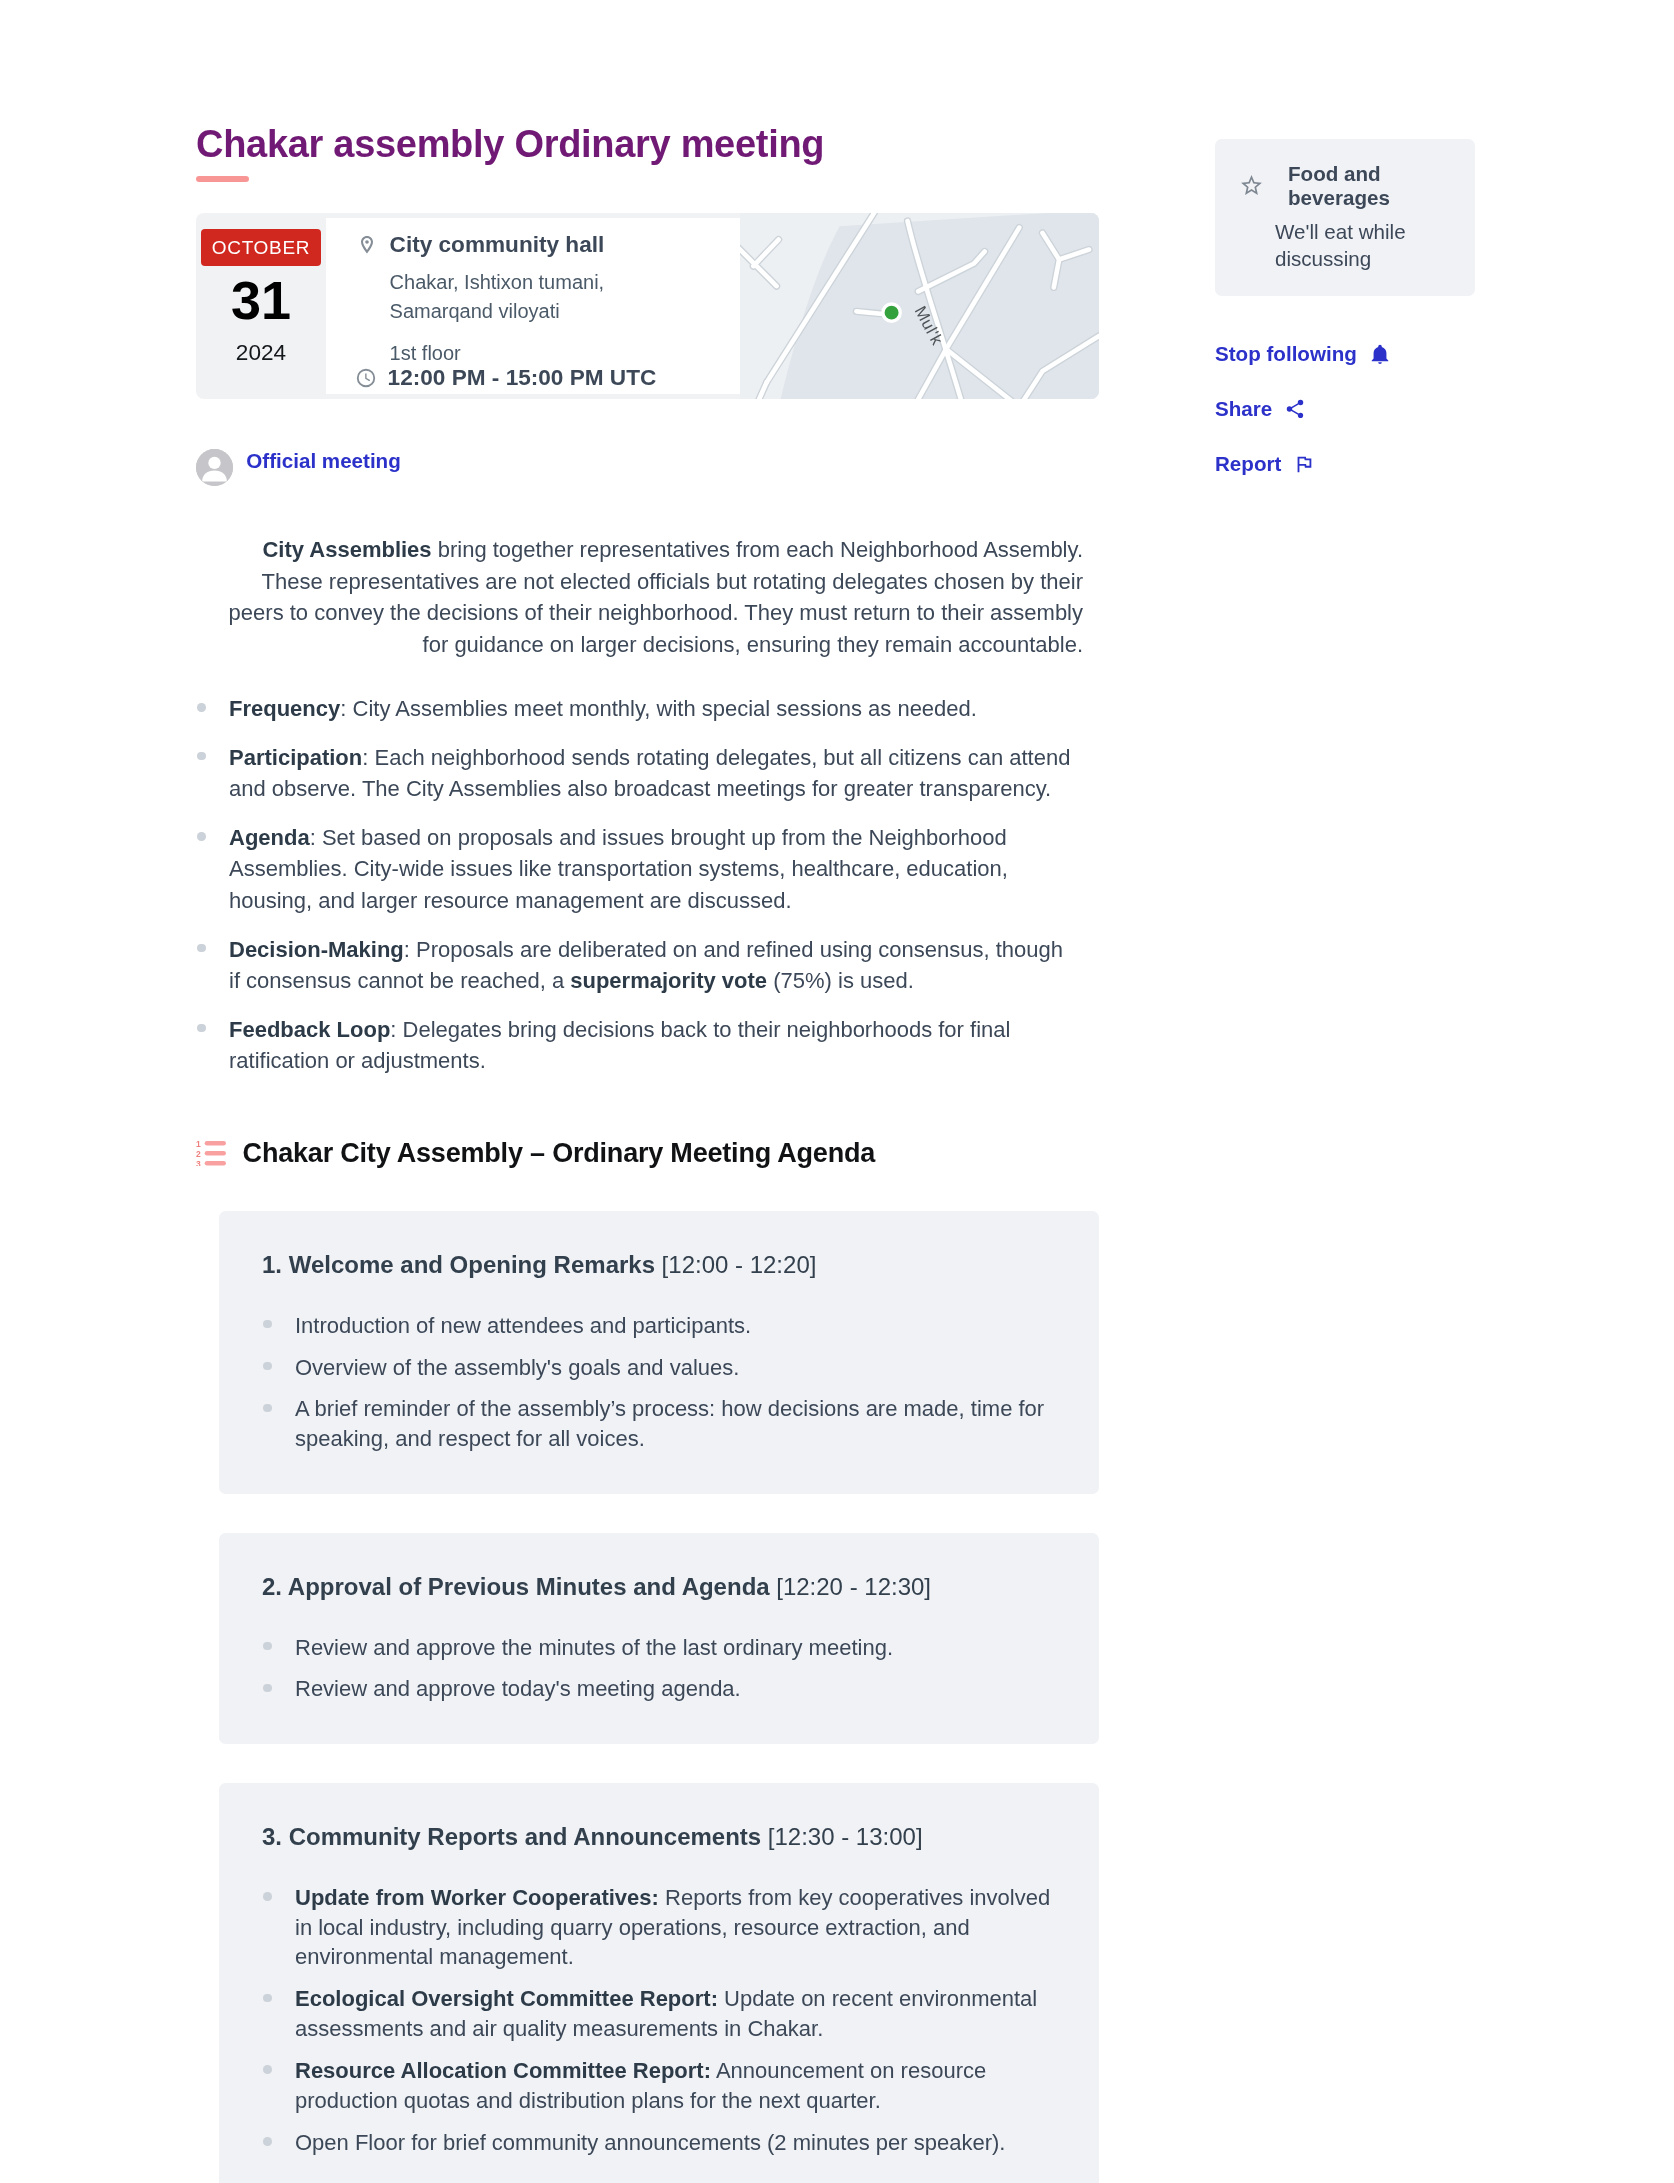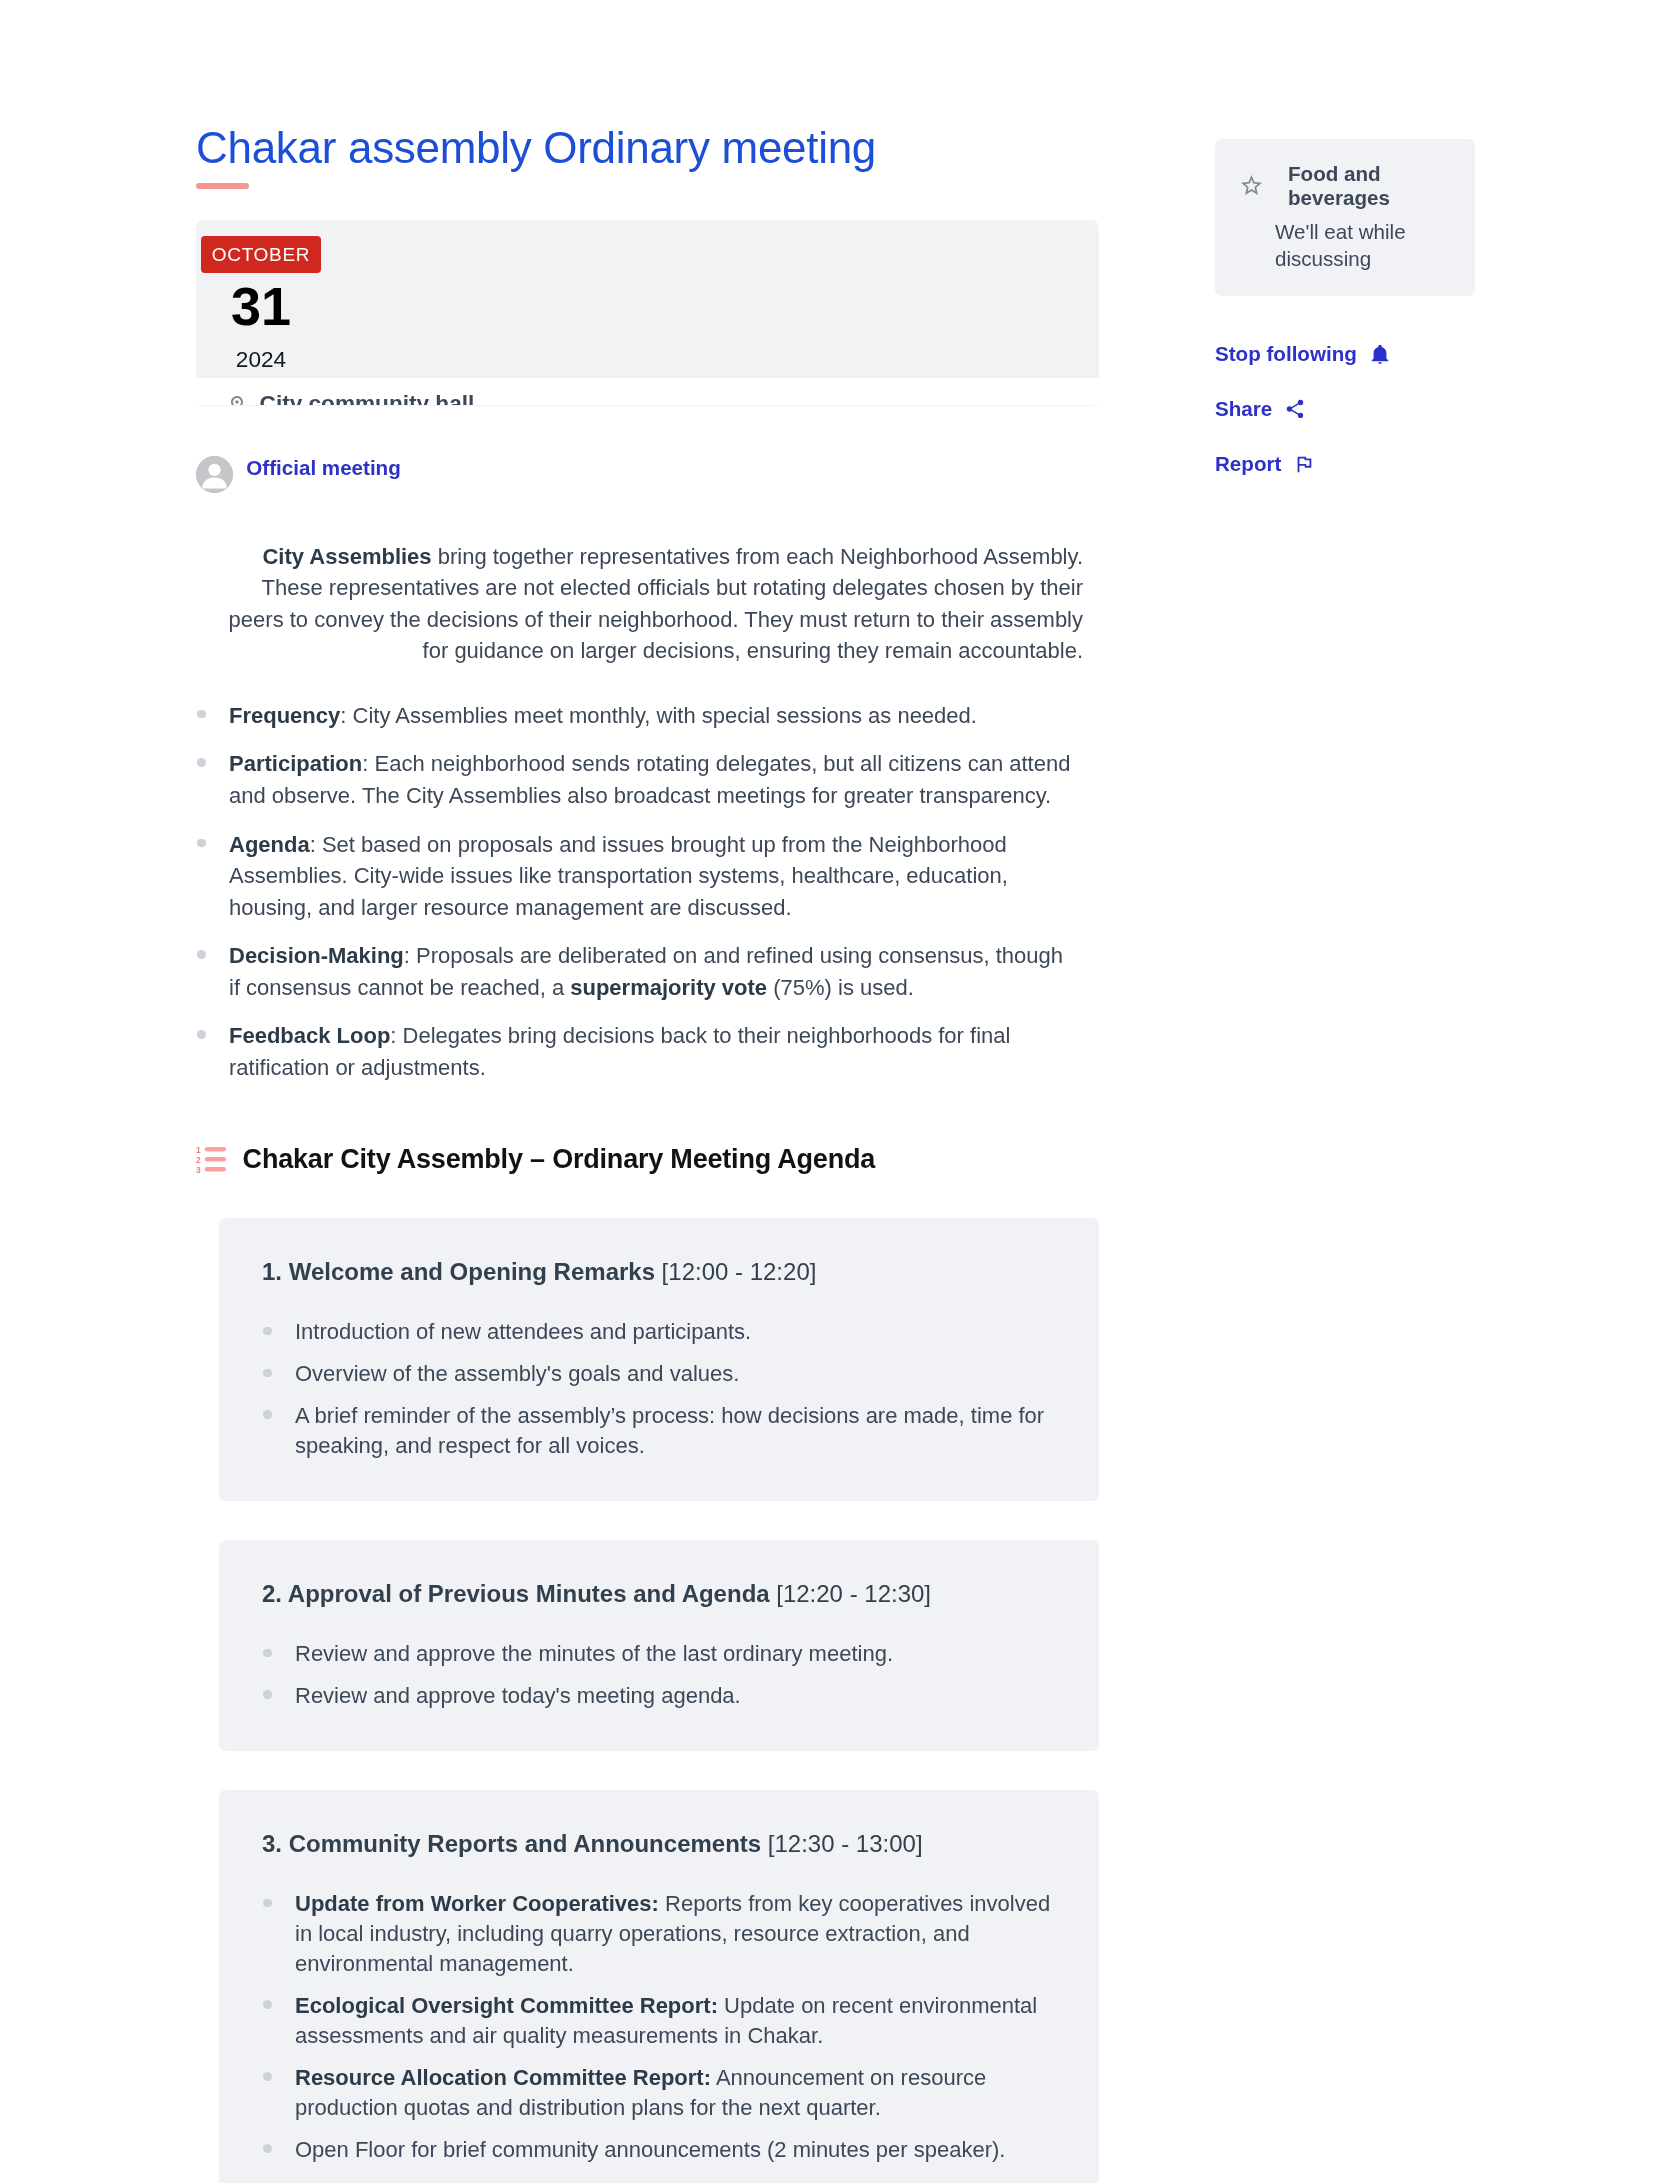--- a/index.html
+++ b/index.html
@@ -3,25 +3,25 @@
 <meta charset="utf-8">
 <style>
   html,body{margin:0;padding:0;background:#ffffff;}
   body{font-family:"Liberation Sans", sans-serif;color:#3c4858;}
   .page{position:relative;width:1674px;height:2183px;background:#ffffff;overflow:hidden;}
   .container{display:flex;align-items:flex-start;padding:123px 0 0 196px;box-sizing:border-box;}
   .main{width:903px;flex:0 0 auto;}
   .sidebar{width:260px;margin-left:116px;padding-top:16px;flex:0 0 auto;}
 
   
-  .page-title{margin:0;font-size:44px;line-height:1.12;font-weight:400;color:#1d4ed8;letter-spacing:-0.3px;}
+  .page-title{margin:0;font-size:38px;line-height:1.12;font-weight:700;color:#701a75;letter-spacing:-0.3px;}
   .title-underline{width:53px;height:6px;border-radius:3.3px;background:#f89696;margin-top:10.6px;}
 
   
-  .event-card{margin-top:31px;height:186px;display:flex;background:#f0f2f4;border-radius:8px;overflow:hidden;flex-direction:column;}
+  .event-card{margin-top:31px;height:186px;display:flex;background:#f0f2f4;border-radius:8px;overflow:hidden;}
   .date-block{width:130px;flex:0 0 auto;text-align:center;}
   .month-badge{margin:16px 4.6px 0;height:37px;line-height:37px;background:#d0281e;border-radius:4px;color:#ffffff;font-size:19px;font-weight:500;letter-spacing:0.7px;}
   .day-number{font-size:54px;font-weight:700;color:#000000;margin-top:6.6px;line-height:1;}
   .year-number{font-size:22.6px;color:#15181b;margin-top:13.3px;}
   .detail-panel{flex:1;background:#ffffff;margin:5.3px 0;padding:13.3px 24px 13.3px 29px;display:flex;flex-direction:column;justify-content:space-between;box-sizing:border-box;overflow:hidden;}
   .venue-row{display:flex;gap:10.6px;align-items:flex-start;}
   .icon-pin{width:24px;height:24px;flex:0 0 auto;margin-top:2.7px;}
   .venue-name{font-size:22.6px;font-weight:700;color:#3c4858;line-height:1.15;}
   .venue-address{font-size:20px;color:#4b5a68;line-height:1.45;margin-top:10.6px;max-width:312px;}
   .venue-floor{font-size:20px;color:#4b5a68;margin-top:16px;}

